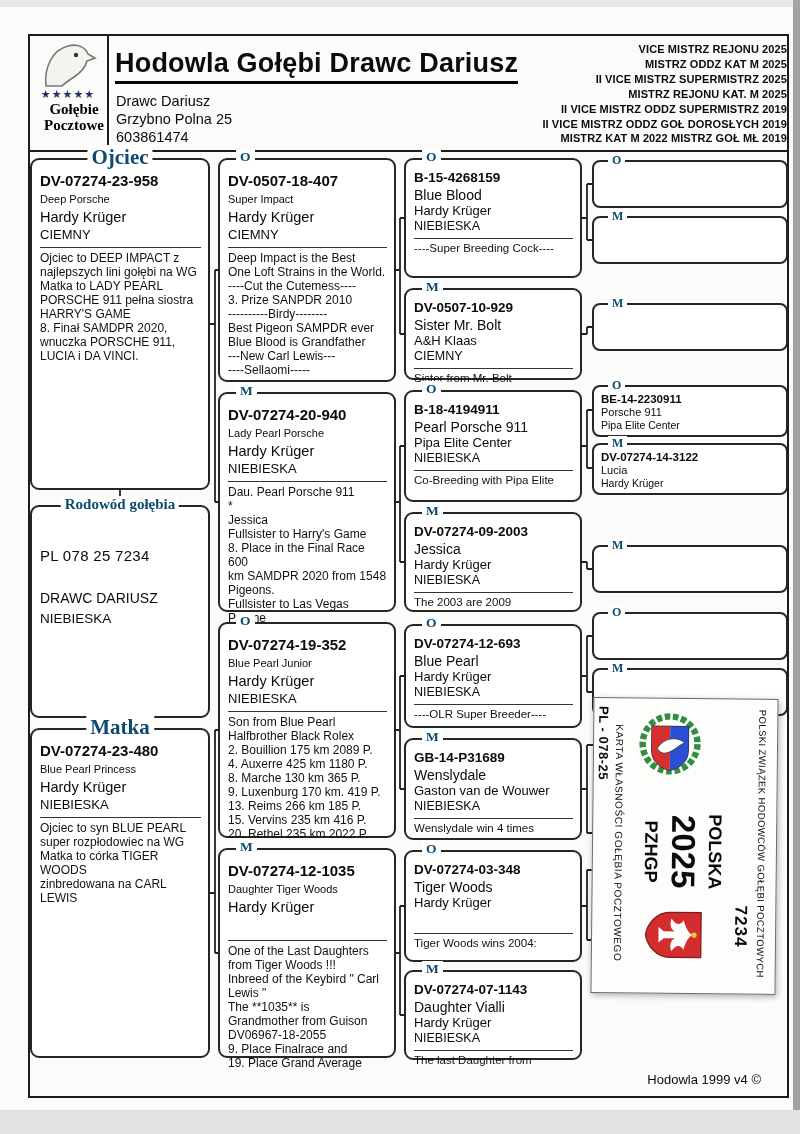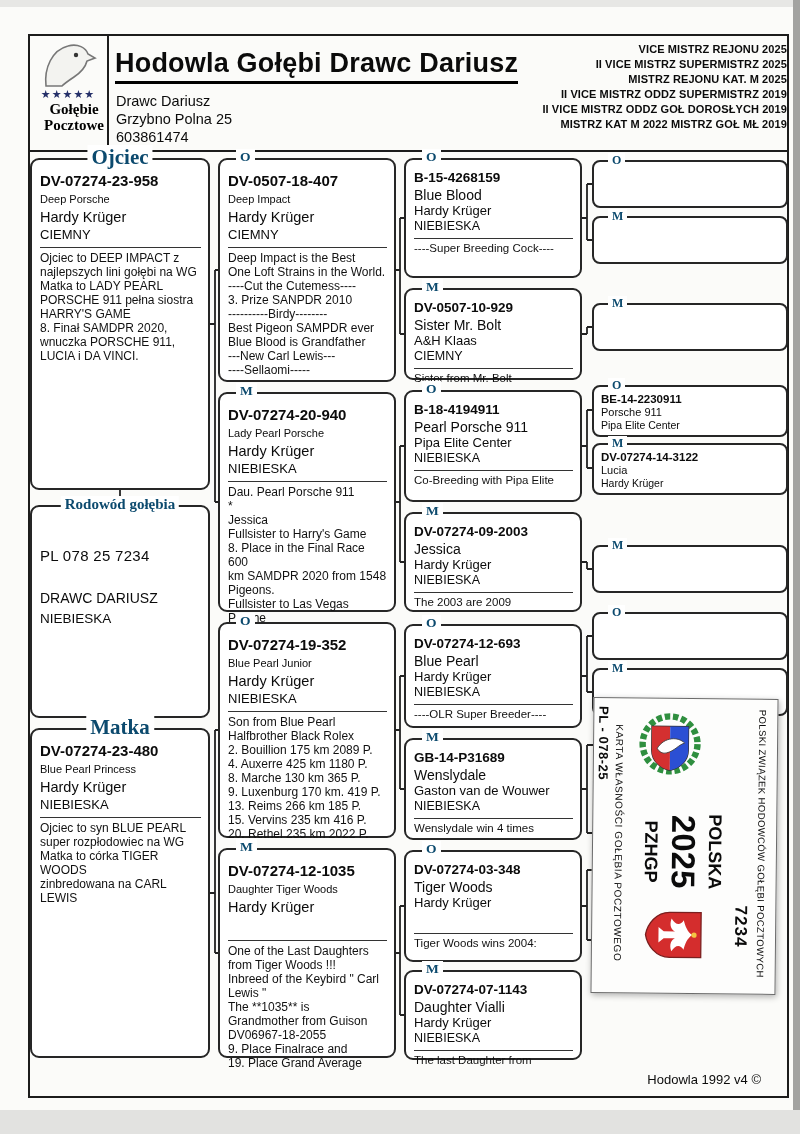--- a/index.html
+++ b/index.html
@@ -99,20 +99,21 @@
   </div>
 
   <div class="title">Hodowla Gołębi Drawc Dariusz</div>
   <div class="breeder">
     <div>Drawc Dariusz</div>
     <div>Grzybno Polna 25</div>
     <div>603861474</div>
   </div>
   <div class="achv">
     <div>VICE MISTRZ REJONU 2025</div>
+    <div>MISTRZ ODDZ KAT M 2025</div>
     <div>II VICE MISTRZ SUPERMISTRZ  2025</div>
     <div>MISTRZ REJONU KAT. M 2025</div>
     <div>II VICE MISTRZ ODDZ SUPERMISTRZ 2019</div>
     <div>II VICE MISTRZ ODDZ GOŁ DOROSŁYCH 2019</div>
     <div>MISTRZ  KAT M 2022  MISTRZ GOŁ MŁ 2019</div>
   </div>
 
   <svg class="connectors" width="800" height="1134">
     <path d="M120 490 V506 M120 717 V729
              M210 324 H215 M215 270 V502 M215 270 H220 M215 502 H220
@@ -165,21 +166,21 @@
 super rozpłodowiec na WG
 Matka to córka TIGER
 WOODS
 zinbredowana na CARL
 LEWIS</div>
   </div>
 
   <div class="box" style="left:218px;top:158px;width:178px;height:224px">
     <span class="box-label sex">O</span>
     <div class="ring">DV-0507-18-407</div>
-    <div class="name">Deep Impact</div>
+    <div class="name">Super Impact</div>
     <div class="brd">Hardy Krüger</div>
     <div class="clr">CIEMNY</div>
     <div class="sep"></div>
     <div class="desc pre">Deep Impact is the Best
 One Loft Strains in the World.
 ----Cut the Cutemess----
 3. Prize SANPDR 2010
 ----------Birdy--------
 Best Pigeon SAMPDR ever
 Blue Blood is Grandfather
@@ -391,15 +392,15 @@
 
     <svg class="eagle" width="52" height="64" viewBox="0 0 60 70">
       <path d="M4 4 H56 V40 C56 56 42 66 30 68 C18 66 4 56 4 40 Z" fill="#d42d2d" stroke="#7a1f1f" stroke-width="1.5"></path>
       <path d="M30 14 C26 20 20 22 13 24 C20 28 18 34 11 38 C19 41 24 38 26 34 L26 47 L21 53 H39 L34 47 L34 34 C36 38 41 41 49 38 C42 34 40 28 47 24 C40 22 34 20 30 14 Z" fill="#fff"></path>
       <circle cx="30" cy="12" r="3" fill="#f4c542"></circle>
     </svg>
 
     <div class="v card-num">7234</div>
   </div>
 
-  <div class="footer">Hodowla 1992 v4 ©</div>
+  <div class="footer">Hodowla 1999 v4 ©</div>
 
 </div>
 
 </body></html>

